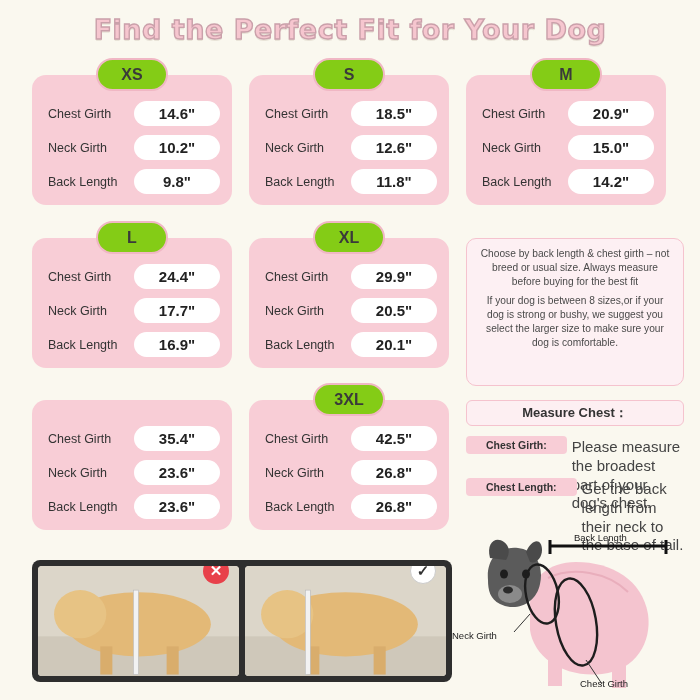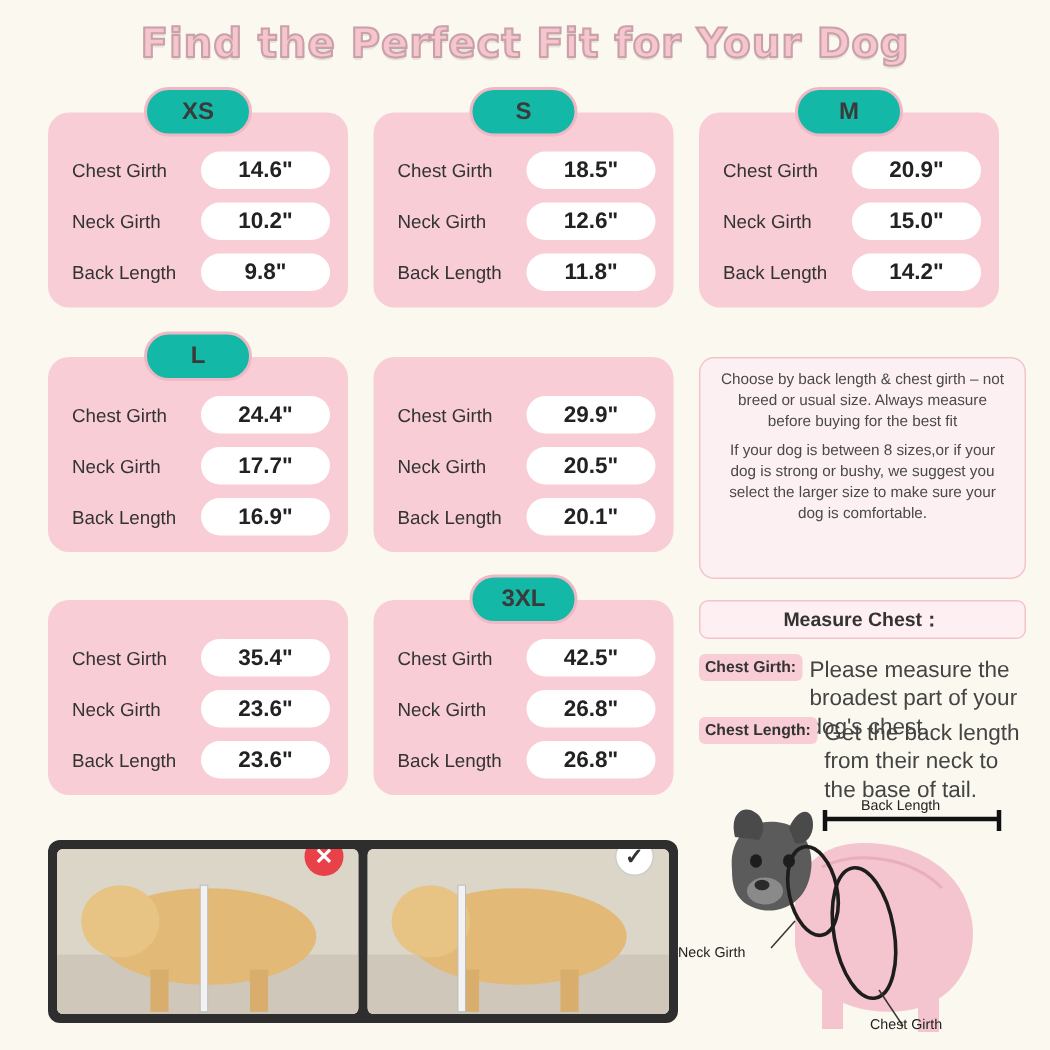--- a/index.html
+++ b/index.html
@@ -33,21 +33,21 @@
   .card {
     position: absolute;
     background: #f8cdd6;
     border-radius: 14px;
   }
   .card .tab {
     position: absolute;
     top: -17px; left: 50%;
     transform: translateX(-50%);
     width: 72px; height: 33px;
-    background: #14b8a6;
+    background: #84cc16;
     border: 2px solid #f0b7c4;
     border-radius: 17px;
     display: flex; align-items: center; justify-content: center;
     font-size: 16px; font-weight: bold; color: #3a3a3a;
   }
   .rows {
     padding: 26px 12px 12px 12px;
   }
   .row {
     display: flex; align-items: center;
@@ -101,21 +101,21 @@
     width: 218px;
     display: flex;
     align-items: flex-start;
   }
   .measure-item .mlbl {
     background: #f8cdd6;
     border-radius: 4px;
     font-size: 10.5px;
     font-weight: bold;
     color: #333;
-    padding: 3px 4px;
+    padding: 3px 20px;
     white-space: nowrap;
   }
   .measure-item .mtxt {
     font-size: 15px;
     color: #444;
     line-height: 1.25;
     padding-left: 5px;
     padding-top: 2px;
   }
 
@@ -238,20 +238,21 @@
         <span class="val">17.7"</span>
       </div>
       <div class="row">
         <span class="lbl">Back Length</span>
         <span class="val">16.9"</span>
       </div>
     </div>
   </div>
 
   <div class="card" style="left:249px; top:238px; width:200px; height:130px;">
+    <div class="tab">XL</div>
     <div class="rows">
       <div class="row">
         <span class="lbl">Chest Girth</span>
         <span class="val">29.9"</span>
       </div>
       <div class="row">
         <span class="lbl">Neck Girth</span>
         <span class="val">20.5"</span>
       </div>
       <div class="row">

